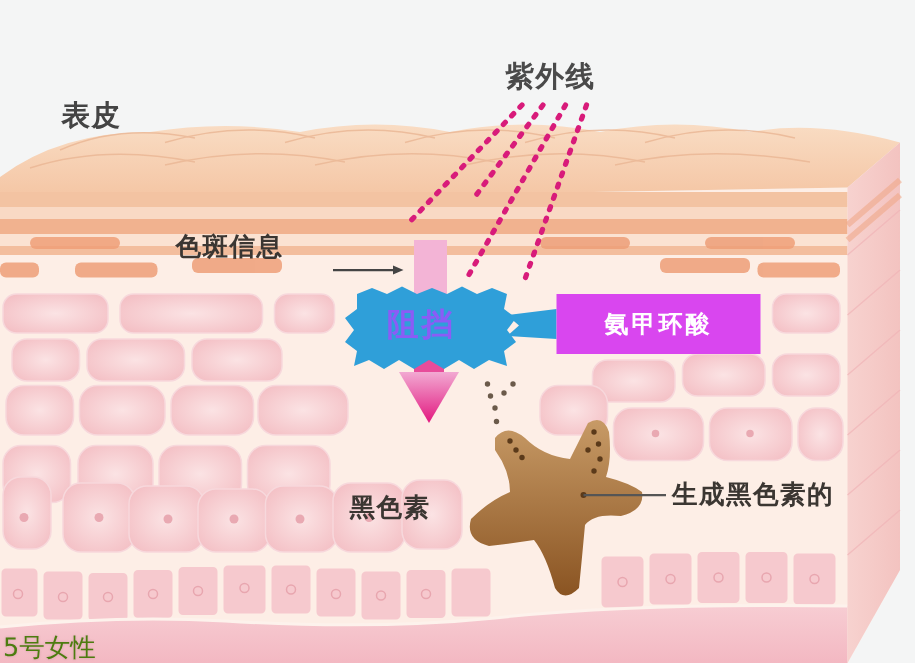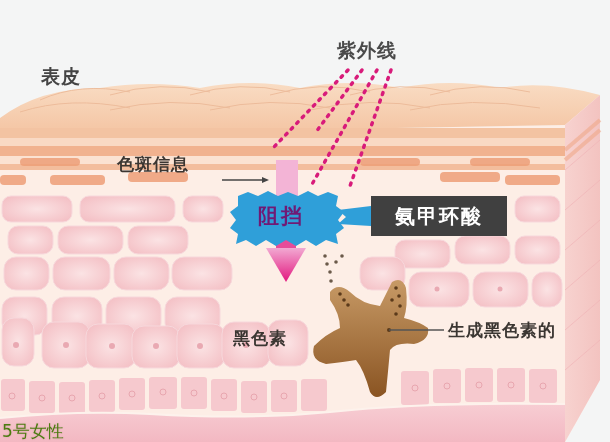--- a/index.html
+++ b/index.html
@@ -13,25 +13,25 @@
       position: absolute; color: #3b3632; font-weight: bold;
       letter-spacing: 1px; white-space: nowrap;
     }
     #lbl-biaopi { left: 4px; top: 64px; font-size: 19px; color: #444; margin-left: 37px; }
     #lbl-uv { left: 337px; top: 38px; font-size: 19px; color: #4a4a4a; }
     #lbl-spot { left: 117px; top: 153px; font-size: 17px; }
     #lbl-melanin { left: 233px; top: 291px; font-size: 17px; margin-top: 36px; }
     #lbl-melanocyte { left: 448px; top: 318px; font-size: 17px; line-height: 25px; text-align: center; }
     #lbl-block {
       position: absolute; left: 258px; top: 202px; font-size: 21px; font-weight: bold;
-      color: #701a75; letter-spacing: 2px;
+      color: #8b5cf6; letter-spacing: 2px;
     }
     #lbl-tranex {
       position: absolute; left: 371px; top: 196px; width: 136px; height: 40px;
-      background: #404040; color: #fff; font-size: 20px; font-weight: bold;
+      background: #d946ef; color: #fff; font-size: 16px; font-weight: bold;
       display: flex; align-items: center; justify-content: center; letter-spacing: 2px;
     }
     #watermark {
       position: absolute; left: 2px; top: 420px; font-size: 17px; color: #4d7c0f;
       text-shadow: 0 0 2px rgba(0,0,0,0.15); letter-spacing: 0px;
     }
   </style>
 </head>
 <body>
 

